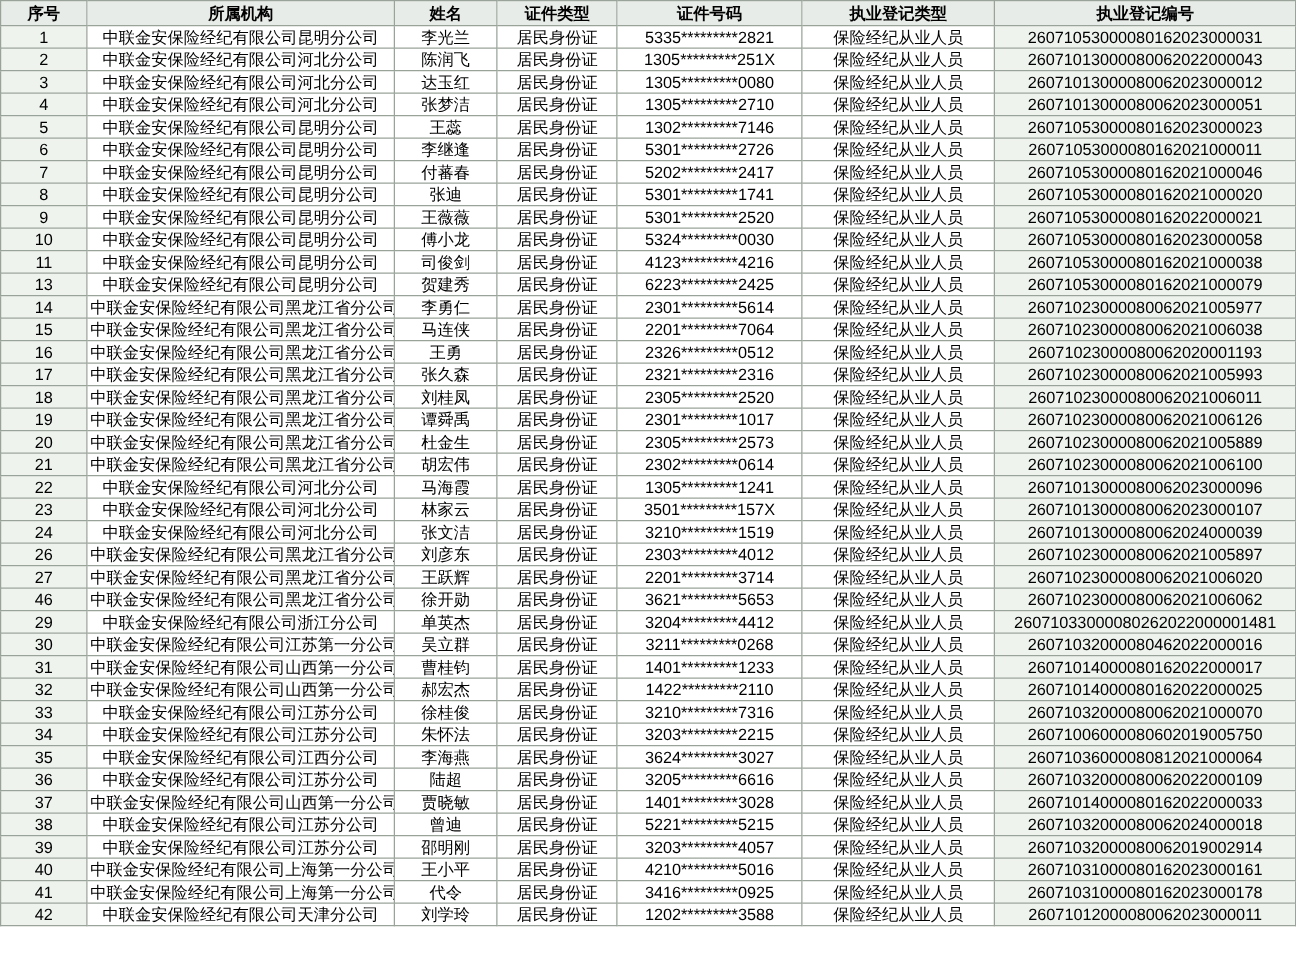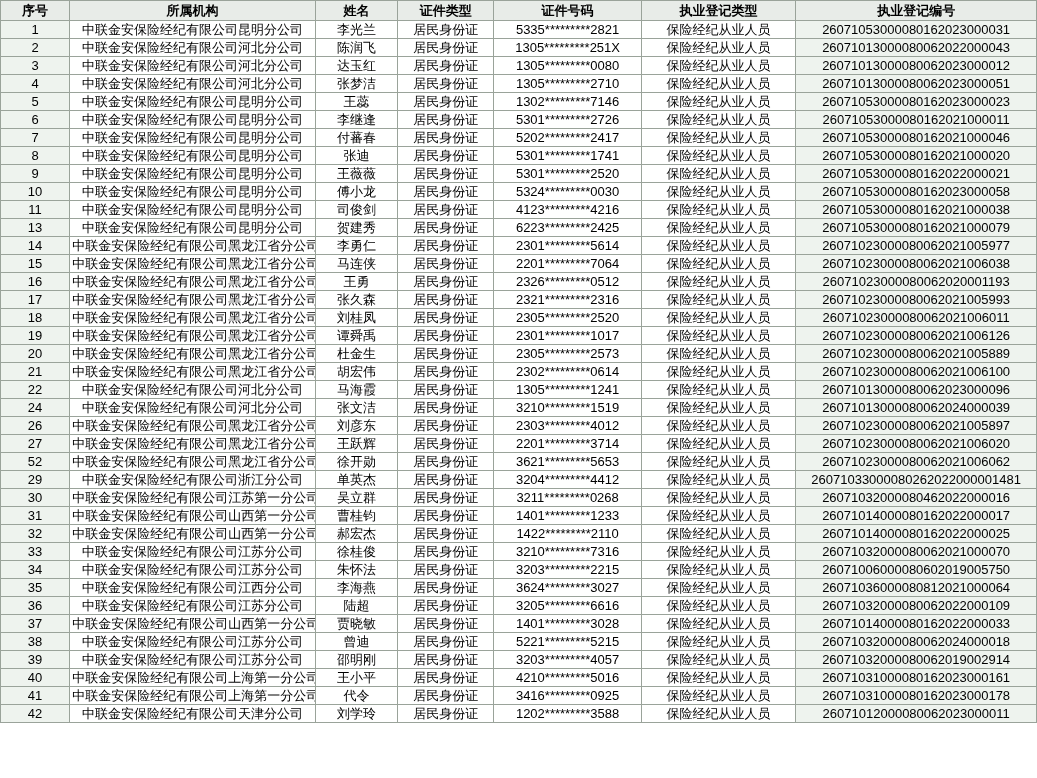--- a/index.html
+++ b/index.html
@@ -278,20 +278,29 @@
       <tr>
         <td class="col-idx">22</td>
         <td class="col-org">中联金安保险经纪有限公司河北分公司</td>
         <td class="col-name">马海霞</td>
         <td class="col-idtype">居民身份证</td>
         <td class="col-idno">1305*********1241</td>
         <td class="col-regtype">保险经纪从业人员</td>
         <td class="col-regno">26071013000080062023000096</td>
       </tr>
       <tr>
+        <td class="col-idx">23</td>
+        <td class="col-org">中联金安保险经纪有限公司河北分公司</td>
+        <td class="col-name">林家云</td>
+        <td class="col-idtype">居民身份证</td>
+        <td class="col-idno">3501*********157X</td>
+        <td class="col-regtype">保险经纪从业人员</td>
+        <td class="col-regno">26071013000080062023000107</td>
+      </tr>
+      <tr>
         <td class="col-idx">24</td>
         <td class="col-org">中联金安保险经纪有限公司河北分公司</td>
         <td class="col-name">张文洁</td>
         <td class="col-idtype">居民身份证</td>
         <td class="col-idno">3210*********1519</td>
         <td class="col-regtype">保险经纪从业人员</td>
         <td class="col-regno">26071013000080062024000039</td>
       </tr>
       <tr>
         <td class="col-idx">26</td>
@@ -305,21 +314,21 @@
       <tr>
         <td class="col-idx">27</td>
         <td class="col-org">中联金安保险经纪有限公司黑龙江省分公司</td>
         <td class="col-name">王跃辉</td>
         <td class="col-idtype">居民身份证</td>
         <td class="col-idno">2201*********3714</td>
         <td class="col-regtype">保险经纪从业人员</td>
         <td class="col-regno">26071023000080062021006020</td>
       </tr>
       <tr>
-        <td class="col-idx">52</td>
+        <td class="col-idx">46</td>
         <td class="col-org">中联金安保险经纪有限公司黑龙江省分公司</td>
         <td class="col-name">徐开勋</td>
         <td class="col-idtype">居民身份证</td>
         <td class="col-idno">3621*********5653</td>
         <td class="col-regtype">保险经纪从业人员</td>
         <td class="col-regno">26071023000080062021006062</td>
       </tr>
       <tr>
         <td class="col-idx">29</td>
         <td class="col-org">中联金安保险经纪有限公司浙江分公司</td>

